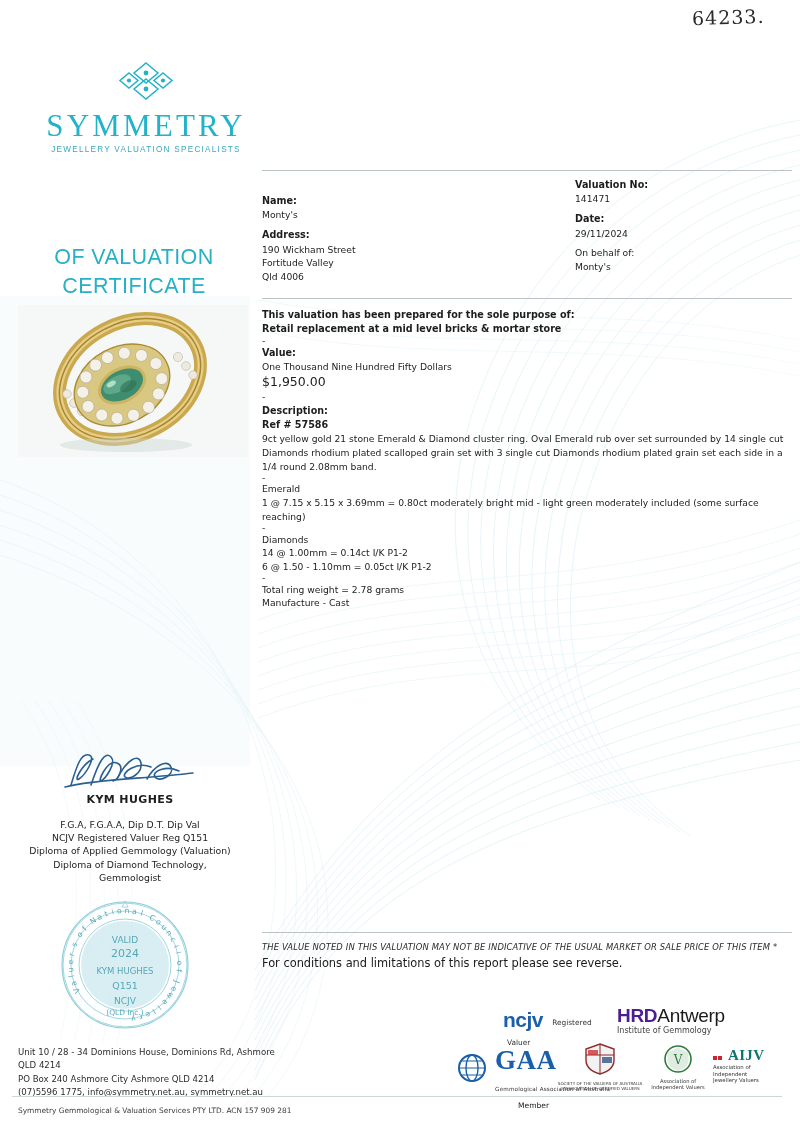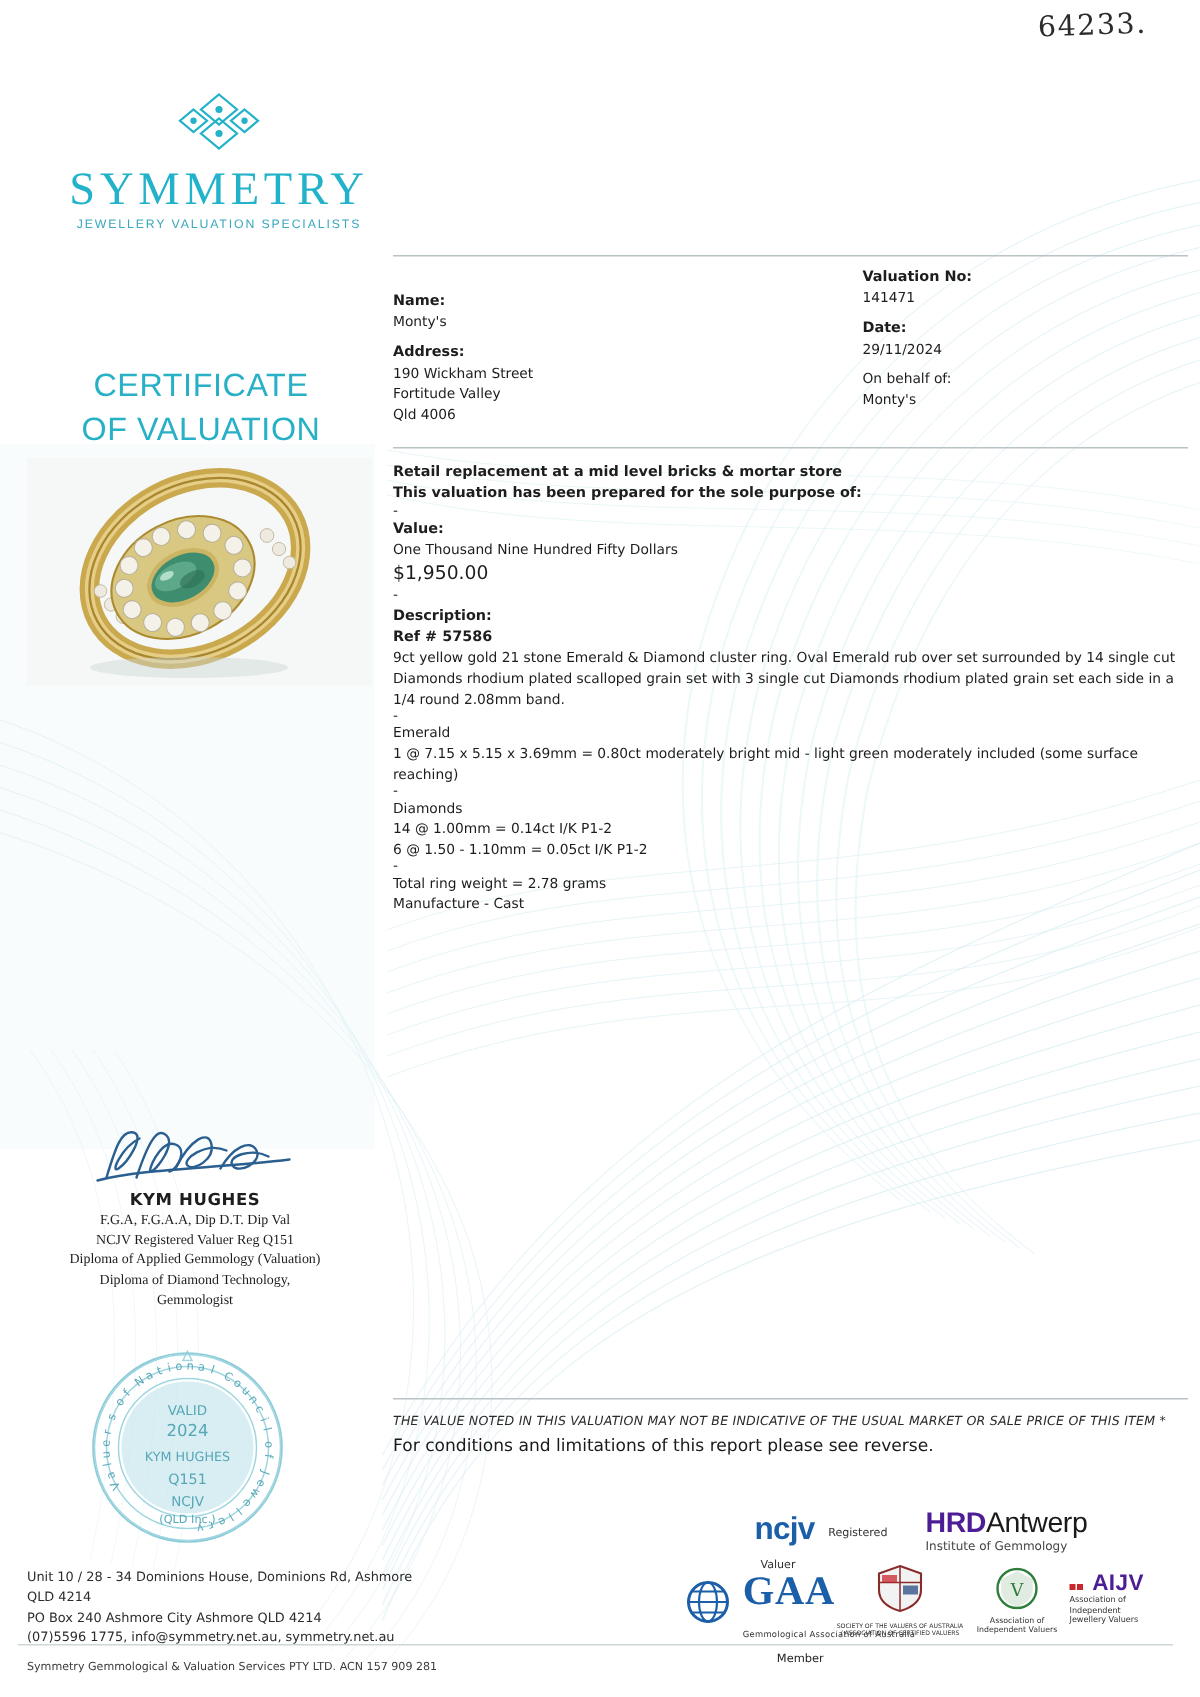--- a/index.html
+++ b/index.html
@@ -79,25 +79,24 @@
     position: absolute; left: 10px; top: 745px; width: 240px; text-align: center;
   }
   .sig-svg { display:block; margin: 0 auto; }
   .sig-name {
     margin-top: 2px;
     font-size: 11px;
     font-weight: bold;
     letter-spacing: 0.4px;
   }
   .sig-lines {
-    margin-top: 2px;
+    margin-top: 12px;
     font-size: 9.3px;
     line-height: 1.42;
     color: #1d1d1d;
-    font-family: Liberation Serif, serif;
   }
   .seal {
     position: absolute; left: 40px; top: 898px; width: 170px; height: 134px;
   }
   .footer-left {
     position: absolute; left: 18px; top: 1046px; width: 260px;
     font-size: 8.6px;
     line-height: 1.55;
     color: #2c2c2c;
   }
@@ -165,21 +164,21 @@
   .hrd .w2 { font-size: 8px; color:#444; margin-top:-1px; }
   .gaa { position: absolute; left: 10px; top: 40px; }
   .gaa .gw { font-family:"Liberation Serif",serif; font-size: 27px; font-weight:bold; color:#1b5fa8; letter-spacing:0.5px; }
   .gaa .gs { font-size: 5.6px; color:#333; letter-spacing:0.2px; }
   .gaa .gm { font-size: 7.6px; color:#222; margin-top: 6px; text-align:center;}
   .crest { position:absolute; left: 110px; top: 38px; width: 86px; text-align:center; }
   .crest .ct { font-size: 4.1px; color:#333; margin-top:2px; line-height:1.25; }
   .vlogo { position:absolute; left: 200px; top: 40px; width: 62px; text-align:center; }
   .vlogo .vt { font-size: 5.2px; color:#333; margin-top:1px; line-height:1.2;}
   .aijv { position: absolute; left: 266px; top: 40px; }
-  .aijv .aw { font-family:Liberation Sans, sans-serif; font-size: 15px; font-weight:bold; color:#4c1d95; letter-spacing:0.3px; }
+  .aijv .aw { font-family:Liberation Serif, serif; font-size: 15px; font-weight:bold; color:#0f766e; letter-spacing:0.3px; }
   .aijv .at { font-size: 5.4px; color:#333; line-height:1.22; }
   .sq { display:inline-block; width:4px;height:4px;background:#c9272d;margin-right:1px;}
 </style>
 </head>
 <body>
 
 <div class="page">
 
   <svg class="guilloche" viewBox="0 0 800 1131" preserveAspectRatio="none">
     <defs>
@@ -275,22 +274,22 @@
           <circle cx="16" cy="20.5" r="2.1"></circle>
           <circle cx="50" cy="20.5" r="2.1"></circle>
           <circle cx="33" cy="29" r="2.4"></circle>
         </g>
       </svg>
       <div class="logo-word">SYMMETRY</div>
       <div class="logo-sub">JEWELLERY VALUATION SPECIALISTS</div>
     </div>
 
     <div class="cert-title">
+      <div>OF  VALUATION</div>
       <div>CERTIFICATE</div>
-      <div>OF  VALUATION</div>
     </div>
 
     <div class="photo">
       <svg class="ring-wrap" viewBox="0 0 230 152">
         <rect x="0" y="0" width="230" height="152" fill="#f5f8f7"></rect>
         <g transform="translate(112,74) rotate(-28)">
 
           <ellipse cx="0" cy="0" rx="74" ry="56" fill="none" stroke="#c9a84e" stroke-width="13"></ellipse>
           <ellipse cx="0" cy="0" rx="74" ry="56" fill="none" stroke="#e7ce86" stroke-width="6"></ellipse>
           <ellipse cx="0" cy="0" rx="74" ry="56" fill="none" stroke="#a8852f" stroke-width="1.5"></ellipse>
@@ -522,22 +521,22 @@
         <div class="lbl">Valuation No:</div>
         <div>141471</div>
         <div class="lbl" style="margin-top:6px;">Date:</div>
         <div>29/11/2024</div>
         <div style="margin-top:6px;">On behalf of:</div>
         <div>Monty's</div>
       </div>
     </div>
 
     <div class="body-sec">
+      <p class="lbl">This valuation has been prepared for the sole purpose of:</p>
       <p class="lbl">Retail replacement at a mid level bricks &amp; mortar store</p>
-      <p class="lbl">This valuation has been prepared for the sole purpose of:</p>
       <p class="dash">-</p>
 
       <p class="lbl">Value:</p>
       <p>One Thousand Nine Hundred Fifty Dollars</p>
       <p class="value-amt">$1,950.00</p>
       <p class="dash">-</p>
 
       <p class="lbl" style="margin-top:3px;">Description:</p>
       <p class="lbl">Ref # 57586</p>
       <p class="desc-para">9ct yellow gold 21 stone Emerald &amp; Diamond cluster ring. Oval Emerald rub over set surrounded by 14 single cut Diamonds rhodium plated scalloped grain set with 3 single cut Diamonds rhodium plated grain set each side in a 1/4 round 2.08mm band.</p>

